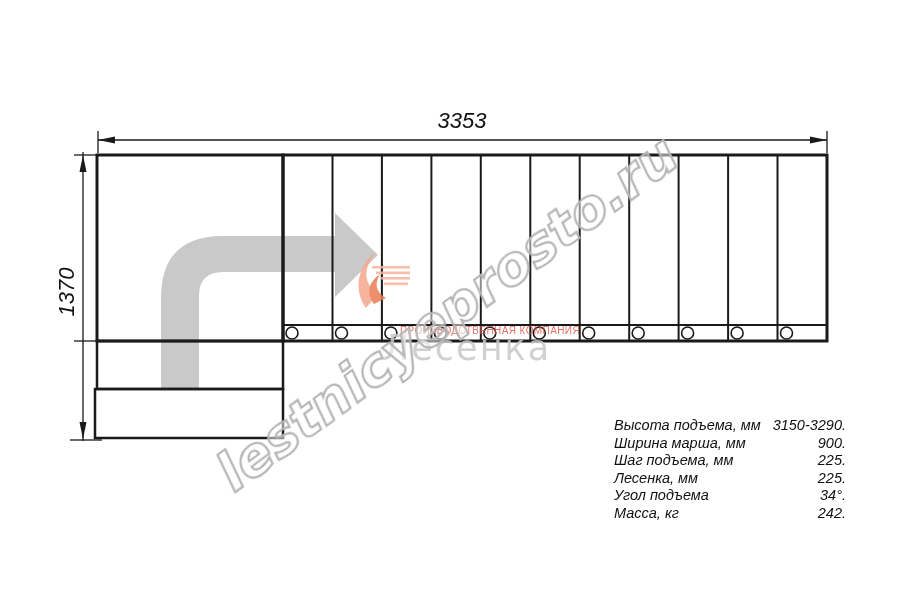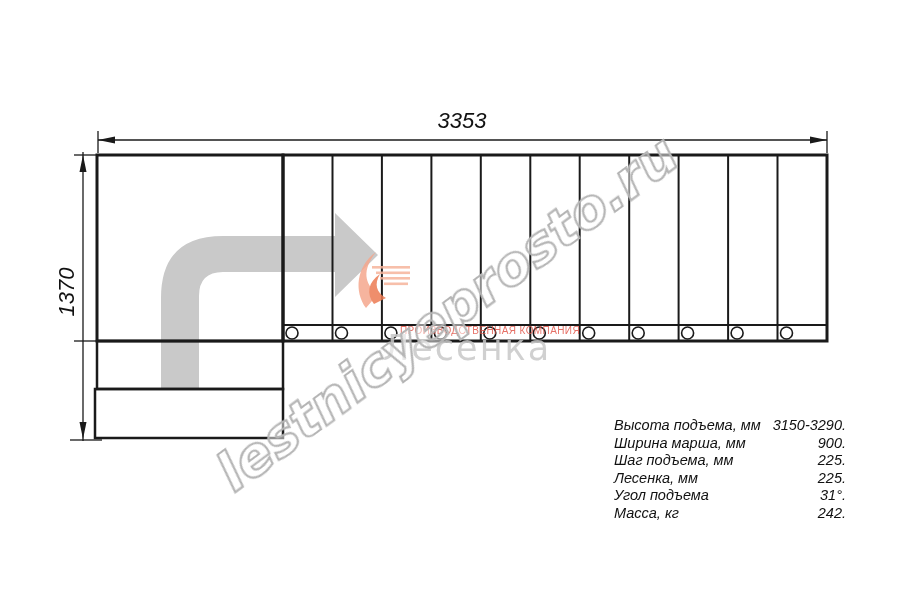--- a/index.html
+++ b/index.html
@@ -149,21 +149,21 @@
     <div class="spec-row">
       <span class="spec-label">Шаг подъема, мм</span>
       <span class="spec-value">225.</span>
     </div>
     <div class="spec-row">
       <span class="spec-label">Лесенка, мм</span>
       <span class="spec-value">225.</span>
     </div>
     <div class="spec-row">
       <span class="spec-label">Угол подъема</span>
-      <span class="spec-value">31°.</span>
+      <span class="spec-value">34°.</span>
     </div>
     <div class="spec-row">
       <span class="spec-label">Масса, кг</span>
       <span class="spec-value">242.</span>
     </div>
   </div>
 
 </div>
 
 </body></html>

